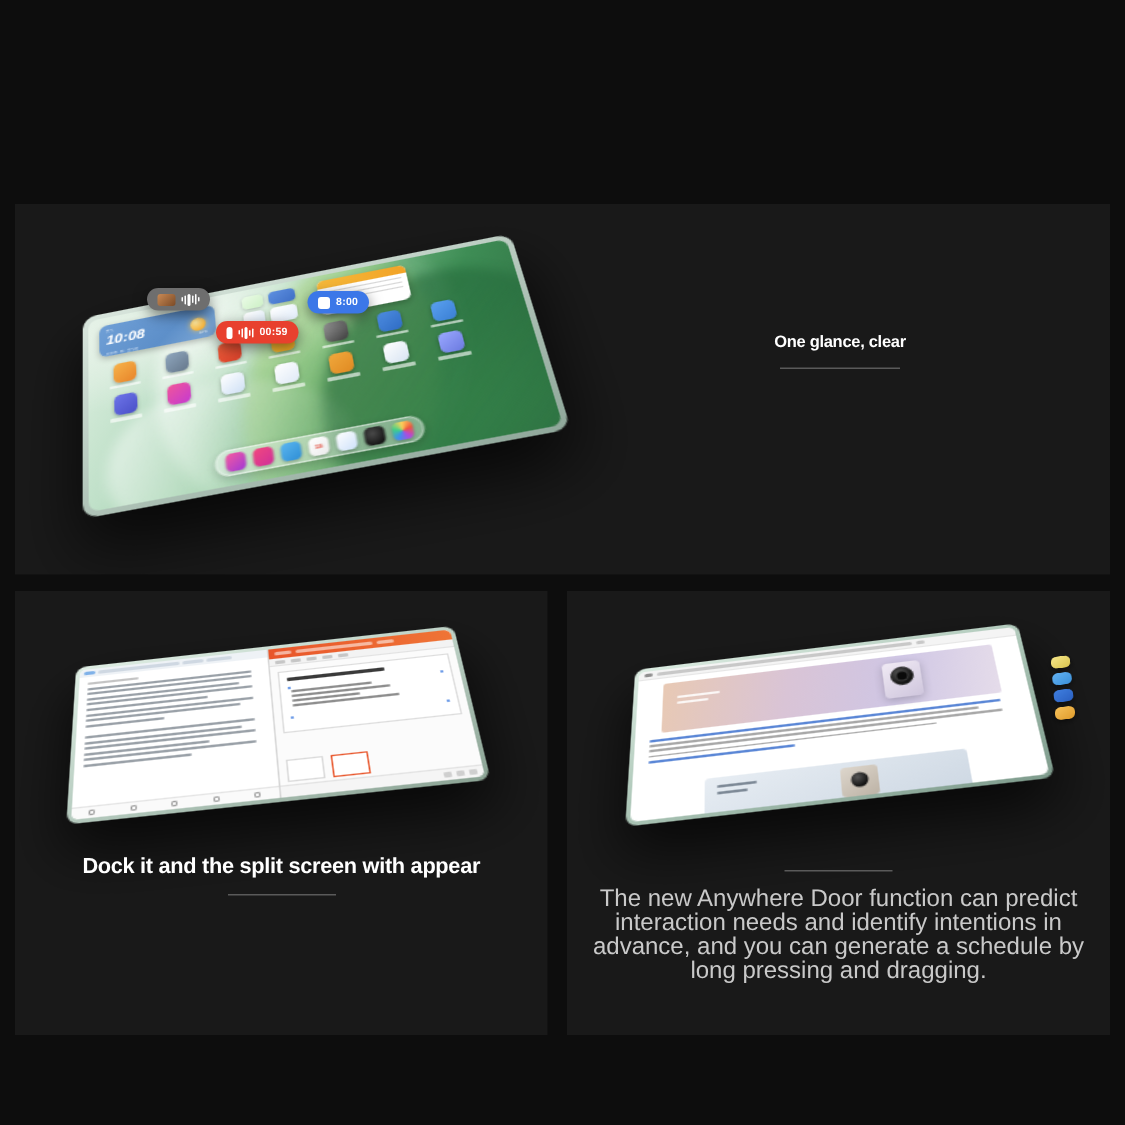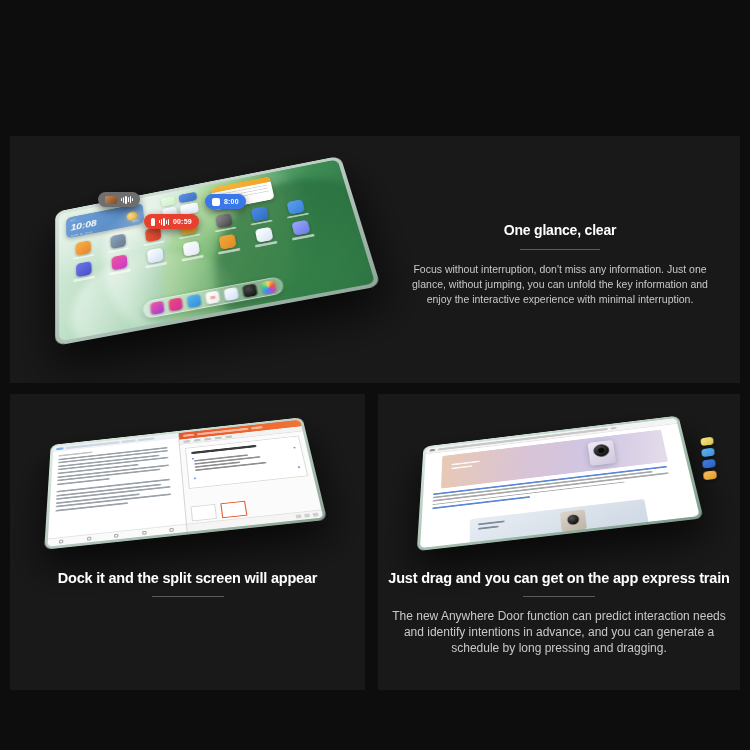--- a/index.html
+++ b/index.html
@@ -36,35 +36,35 @@
   }
   .copy .rule {
     height:1px; background:#5a5a5a; margin:11px auto 12px auto;
   }
   .copy .body {
     color:#c9c9c9; font-weight:400;
   }
 
   
   #copy-top { left:390px; top:86px; width:320px; }
-  #copy-top .headline { font-size:14px; }
+  #copy-top .headline { font-size:11px; }
   #copy-top .rule { width:80px; }
   #copy-top .body { font-size:10.5px; line-height:15px; }
 
   
   #copy-bl { left:14px; top:176px; width:327px; }
   #copy-bl .headline { font-size:14.5px; }
   #copy-bl .rule { width:72px; margin-top:10px; margin-bottom:11px; }
   #copy-bl .body { font-size:10.5px; line-height:16px; }
 
   
   #copy-br { left:8px; top:176px; width:346px; }
   #copy-br .headline { font-size:14.5px; }
   #copy-br .rule { width:72px; margin-top:10px; margin-bottom:11px; }
-  #copy-br .body { font-size:12px; line-height:16px; }
+  #copy-br .body { font-size:16px; line-height:16px; }
 
   
   #hero-stage {
     position:absolute; left:40px; top:30px; width:330px; height:190px;
   }
 
   
   .tablet-shell {
     position:absolute; left:0; top:0; width:310px; height:160px;
     background:linear-gradient(160deg,#d9e6dd 0%, #b9cbc0 45%, #8fa79a 100%);
@@ -431,21 +431,20 @@
               <i style="height:4px"></i>
               <i style="height:6px"></i>
           </span>
           <span>00:59</span>
         </div>
       </div>
 
       <div class="copy" id="copy-top">
         <div class="headline">One glance, clear</div>
         <div class="rule"></div>
-        <div class="body">Focus without interruption, don't miss any information. Just one glance, without jumping, you can unfold the key information and enjoy the interactive experience with minimal interruption.</div>
       </div>
 
     </div>
   </section>
 
   <section class="panel" id="panel-bl">
     <div class="panel-inner">
 
       <div id="bl-stage">
         <div class="tab2">
@@ -518,21 +517,21 @@
                 <i></i>
                 <i></i>
               </div>
             </div>
 
           </div>
         </div>
       </div>
 
       <div class="copy" id="copy-bl">
-        <div class="headline">Dock it and the split screen will appear</div>
+        <div class="headline">Dock it and the split screen with appear</div>
         <div class="rule"></div>
       </div>
 
     </div>
   </section>
 
   <section class="panel" id="panel-br">
     <div class="panel-inner">
 
       <div id="br-stage">
@@ -576,21 +575,20 @@
 
         <div class="float-dock">
           <span class="fd-ico" style="background:linear-gradient(145deg,#f6e68a,#d9c44e)"></span>
           <span class="fd-ico" style="background:linear-gradient(145deg,#63b2f2,#3a8fd8)"></span>
           <span class="fd-ico" style="background:linear-gradient(145deg,#3f7fe0,#2a5fc0)"></span>
           <span class="fd-ico" style="background:linear-gradient(145deg,#f7c25a,#e09c2c)"></span>
         </div>
       </div>
 
       <div class="copy" id="copy-br">
-        <div class="headline">Just drag and you can get on the app express train</div>
         <div class="rule"></div>
         <div class="body">The new Anywhere Door function can predict interaction needs and identify intentions in advance, and you can generate a schedule by long pressing and dragging.</div>
       </div>
 
     </div>
   </section>
 
 </div>
 
 </body></html>

